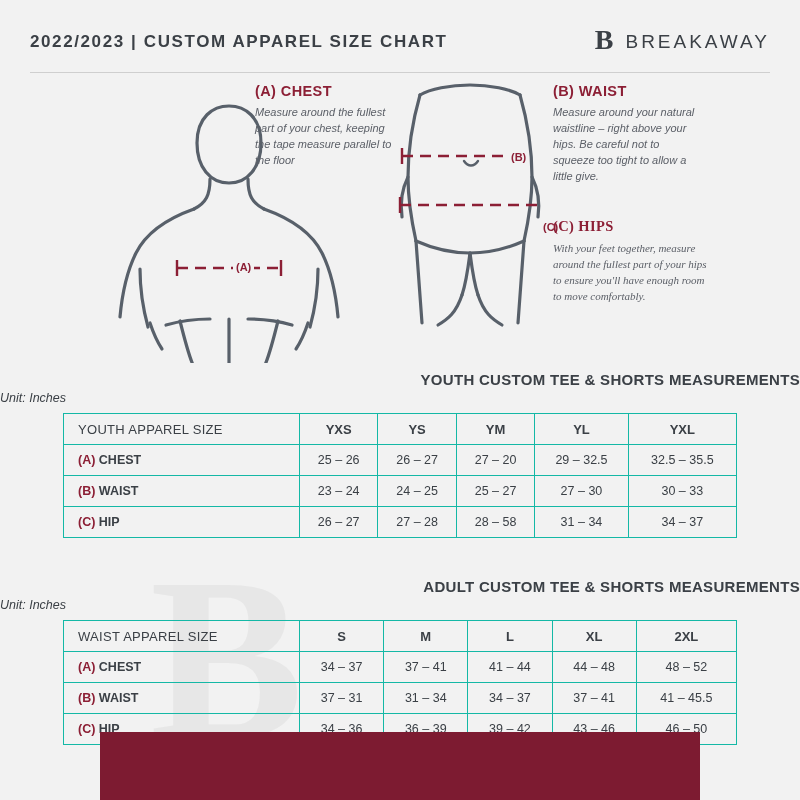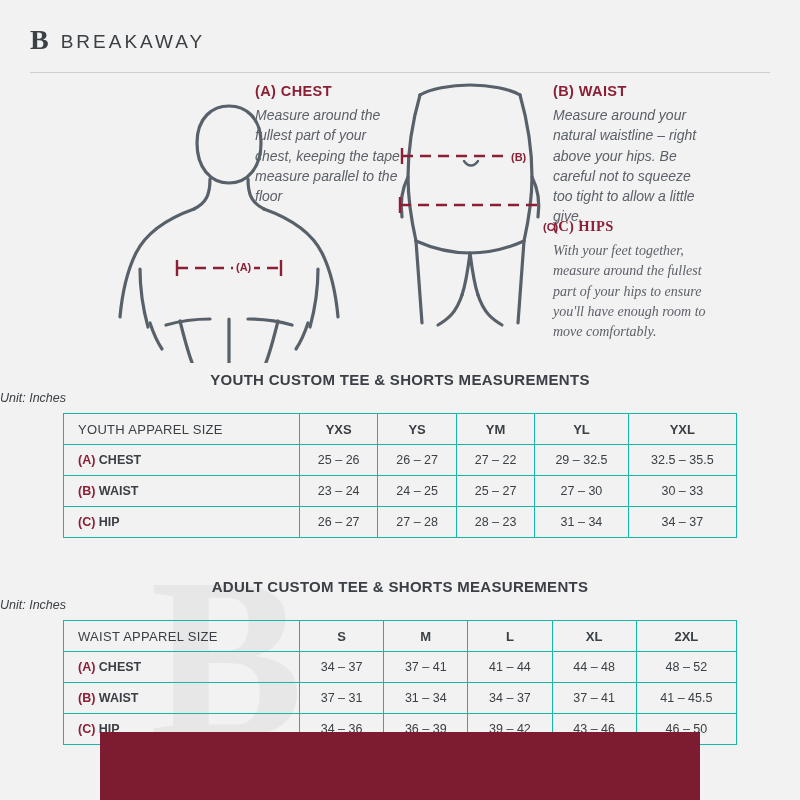--- a/index.html
+++ b/index.html
@@ -88,21 +88,21 @@
   }
   .callout .title {
     color: #8c1f35;
     font-weight: bold;
     font-size: 14.5px;
     letter-spacing: .4px;
     margin-bottom: 6px;
   }
   .callout .body {
     color: #5c6068;
-    font-size: 14px;
+    font-size: 11px;
     font-style: italic;
     line-height: 1.45;
   }
   .c-chest { left: 225px; top: 10px; }
   .c-waist { left: 523px; top: 10px; width: 150px; }
   .c-hips  { left: 523px; top: 145px; width: 155px; font-family: Liberation Serif, serif; }
 
   .measure-label {
     position: absolute;
     color: #8c1f35;
@@ -111,21 +111,21 @@
     background: #f2f2f2;
     padding: 0 3px;
   }
   .lbl-a { left: 203px; top: 188px; }
   .lbl-b { left: 478px; top: 78px; }
   .lbl-c { left: 510px; top: 148px; }
 
   
   .section { margin-top: 8px; }
   .sec-title {
-    text-align: center;
+    text-align: right;
     font-size: 15px;
     font-weight: bold;
     color: #3b4046;
     letter-spacing: .3px;
   }
   .sec-sub {
     font-size: 12.5px;
     font-style: italic;
     color: #3b4046;
     margin-top: 3px;
@@ -175,20 +175,21 @@
 </head>
 <body>
 
 <div class="page">
 
   <div class="watermark">B</div>
 
   <div class="content">
 
     <div class="header">
+      <div class="header-title">2022/2023  |  CUSTOM APPAREL SIZE CHART</div>
       <div class="brand">
         <div class="brand-mark">B</div>
         <div class="brand-name">BREAKAWAY</div>
       </div>
     </div>
     <div class="header-rule"></div>
 
     <div class="diagram">
       <svg width="740" height="290" viewBox="0 0 740 290">
 
@@ -281,37 +282,37 @@
             <th>YM</th>
             <th>YL</th>
             <th>YXL</th>
           </tr>
         </thead>
         <tbody>
           <tr>
             <td><span class="tag">(A)</span> <span>CHEST</span></td>
             <td>25 – 26</td>
             <td>26 – 27</td>
-            <td>27 – 22</td>
+            <td>27 – 20</td>
             <td>29 – 32.5</td>
             <td>32.5 – 35.5</td>
           </tr>
           <tr>
             <td><span class="tag">(B)</span> <span>WAIST</span></td>
             <td>23 – 24</td>
             <td>24 – 25</td>
             <td>25 – 27</td>
             <td>27 – 30</td>
             <td>30 – 33</td>
           </tr>
           <tr>
             <td><span class="tag">(C)</span> <span>HIP</span></td>
             <td>26 – 27</td>
             <td>27 – 28</td>
-            <td>28 – 23</td>
+            <td>28 – 58</td>
             <td>31 – 34</td>
             <td>34 – 37</td>
           </tr>
         </tbody>
       </table>
     </div>
 
     <div class="section" style="margin-top:40px;">
       <div class="sec-title">ADULT CUSTOM TEE &amp; SHORTS MEASUREMENTS</div>
       <div class="sec-sub">Unit: Inches</div>

